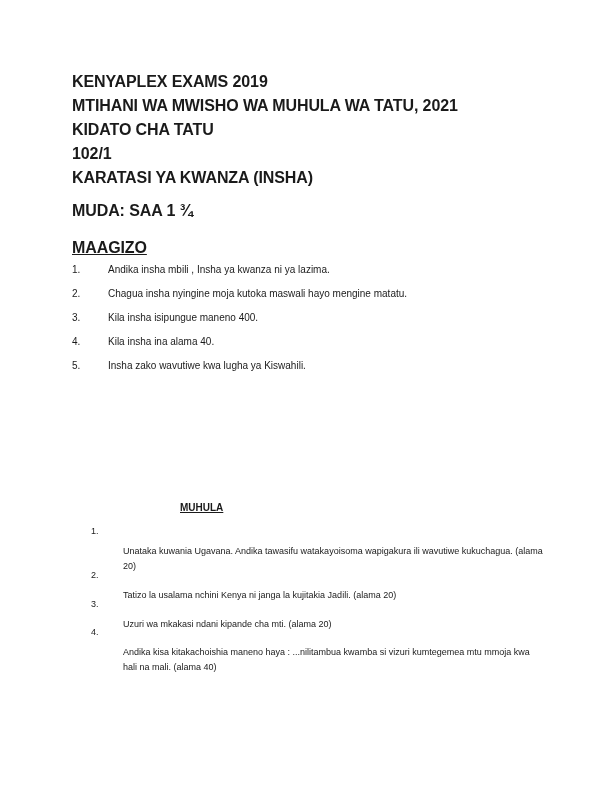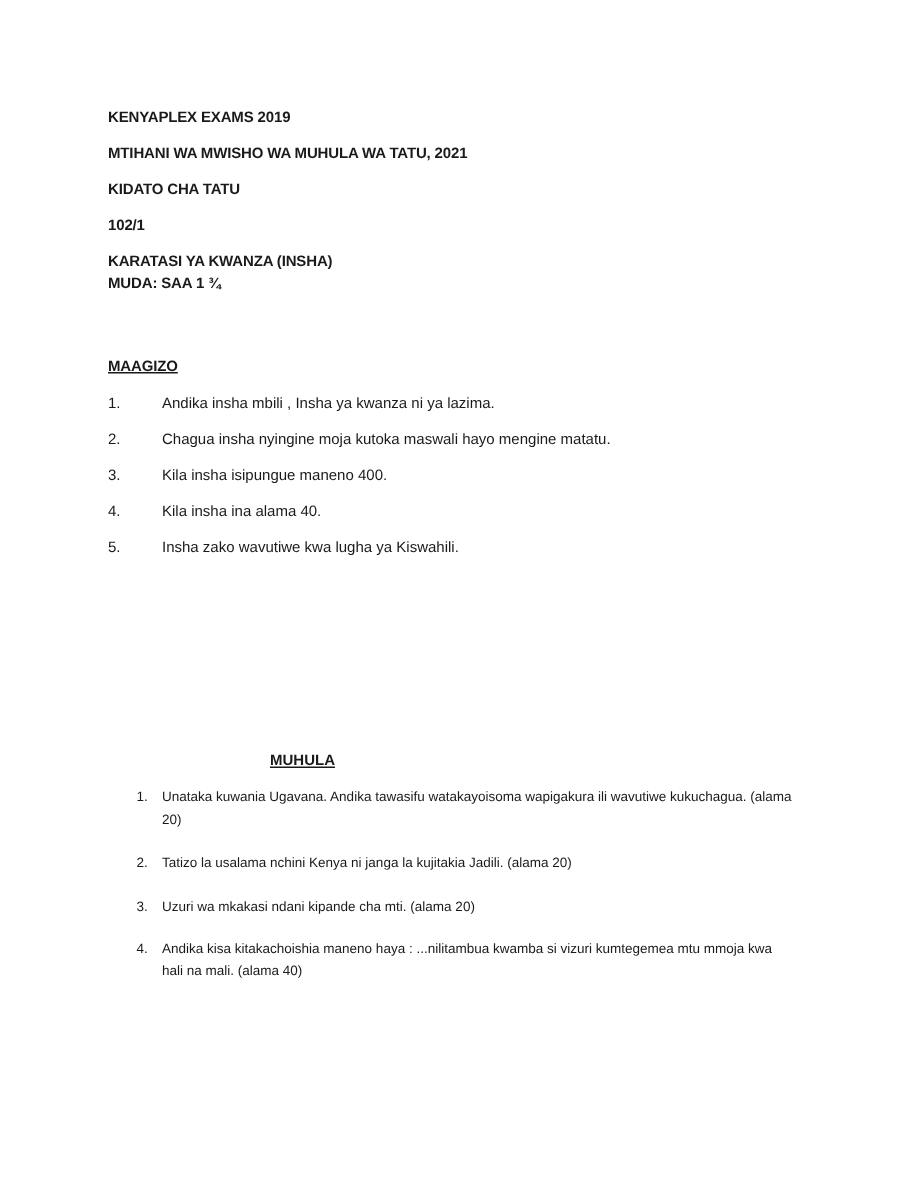--- a/index.html
+++ b/index.html
@@ -1,35 +1,35 @@
 <!DOCTYPE html>
 <html><head>
   <meta charset="utf-8">
   <style>
     html, body { margin: 0; padding: 0; background: #ffffff; }
     body { width: 612px; height: 792px; position: relative; overflow: hidden;
            font-family: "Liberation Sans", "DejaVu Sans", sans-serif; color: #1a1a1a; }
     .line { position: absolute; white-space: nowrap; }
-    .hdr { left: 72px; font-size: 10px; font-weight: bold; letter-spacing: -0.1px; }
+    .hdr { left: 72px; font-size: 16px; font-weight: bold; letter-spacing: -0.1px; }
     .u { text-decoration: underline; }
     .inst-num { position: absolute; left: 72px; font-size: 10px; }
     .inst-text { position: absolute; left: 108px; font-size: 10px; }
     .q-num { position: absolute; left: 91px; font-size: 9px; }
-    .q-text { position: absolute; left: 108px; font-size: 9px; line-height: 15px; width: 420px; white-space: normal; }
+    .q-text { position: absolute; left: 123px; font-size: 9px; line-height: 15px; width: 420px; white-space: normal; margin-top: 20px; }
   </style>
 </head>
 <body>
 
 <div>
   <div class="line hdr" style="top:73px">KENYAPLEX EXAMS 2019</div>
   <div class="line hdr" style="top:97px">MTIHANI WA MWISHO WA MUHULA WA TATU,   2021</div>
   <div class="line hdr" style="top:121px">KIDATO CHA TATU</div>
   <div class="line hdr" style="top:145px">102/1</div>
   <div class="line hdr" style="top:169px">KARATASI YA KWANZA (INSHA)</div>
-  <div class="line hdr" style="top:184px">MUDA: SAA 1 ¾</div>
+  <div class="line hdr" style="top:202px">MUDA: SAA 1 ¾</div>
 </div>
 
 <div>
   <div class="line hdr u" style="top:239px">MAAGIZO</div>
 
   <div>
     <span class="inst-num" style="top:264px">1.</span>
     <span class="inst-text line" style="top:264px">Andika insha mbili , Insha ya kwanza ni ya lazima.</span>
   </div>
   <div>

